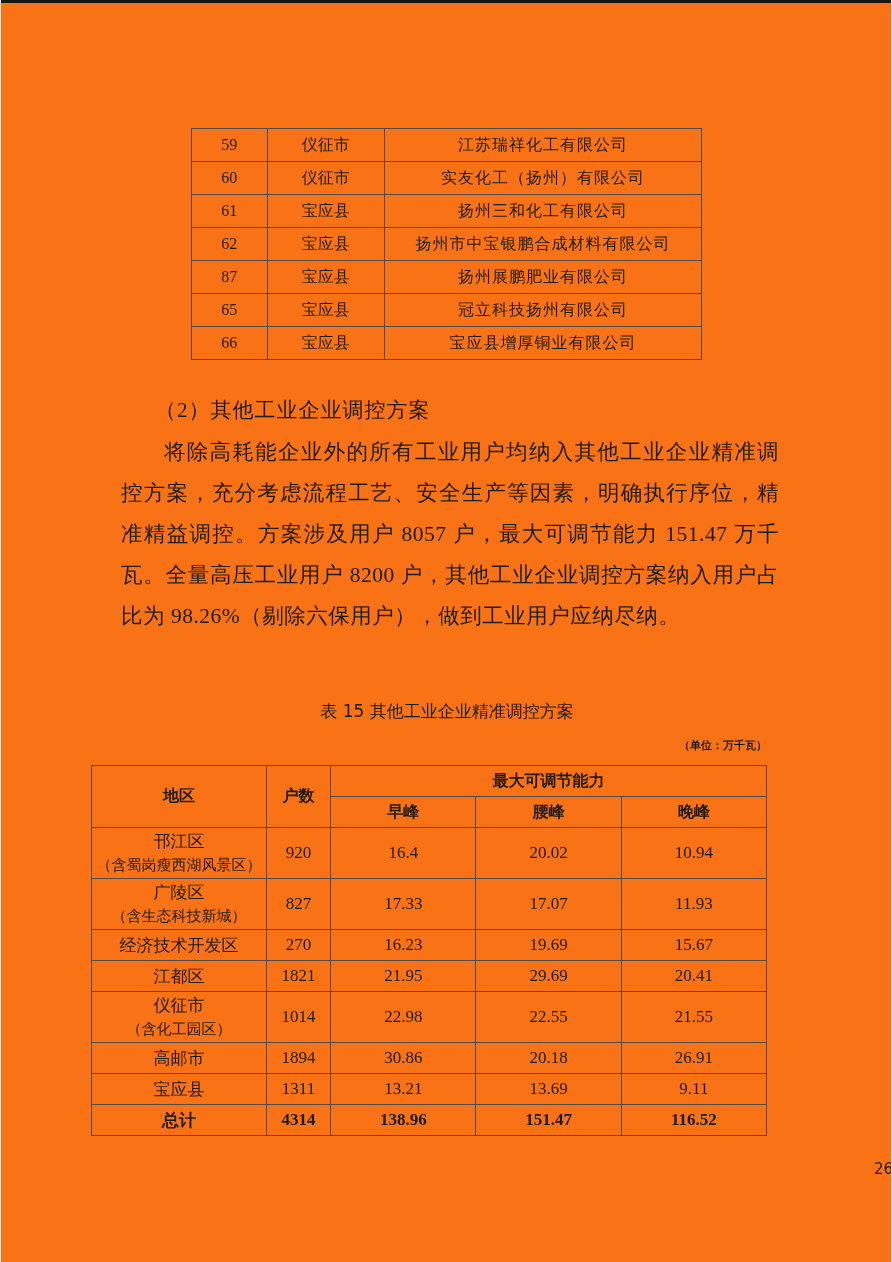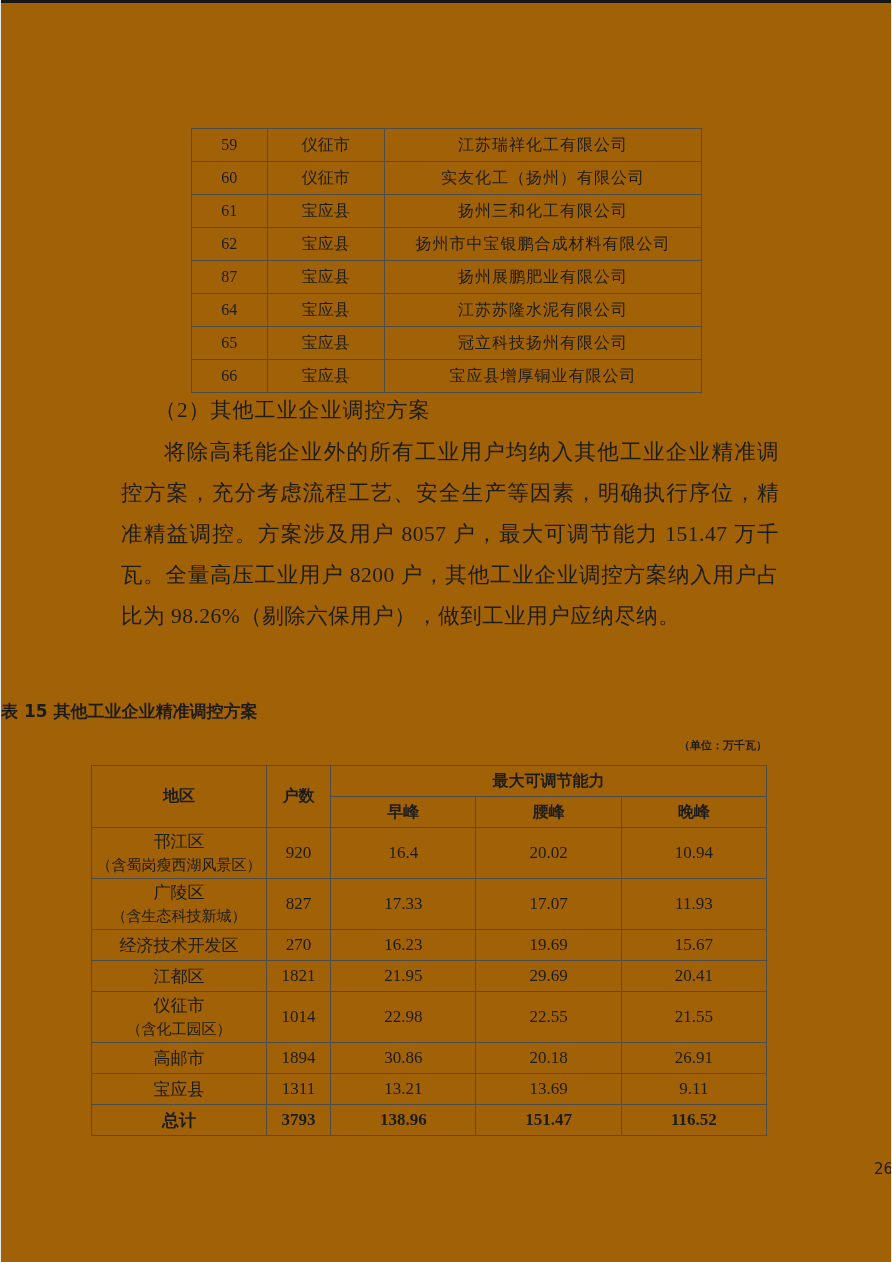--- a/index.html
+++ b/index.html
@@ -1,19 +1,19 @@
 <!DOCTYPE html>
 <html><head>
 <meta charset="utf-8">
 <style>
   html,body{margin:0;padding:0;background:#ffffff;}
   #page{
     position:relative;
     width:892px;height:1262px;
-    background:#a16207;
+    background:#f97316;
     font-family:"Liberation Serif","DejaVu Serif",serif;
     color:#1c1c1c;
     overflow:hidden;
     box-sizing:border-box;
     border-left:1px solid #e8e8e8;
     border-right:1px solid #e8e8e8;
   }
   #top-rule{
     position:absolute;top:0;left:0;width:892px;height:3px;background:#161616;
   }
@@ -48,23 +48,23 @@
     line-height:41px;
     text-align:justify;
     text-justify:inter-ideograph;
     text-indent:2em;
     letter-spacing:0.5px;
   }
 
   
   #table15-caption{
     position:absolute;left:0;top:700px;width:892px;
-    text-align:left;
+    text-align:center;
     font-family:"DejaVu Sans","Liberation Sans",sans-serif;
-    font-weight:bold;
+    font-weight:normal;
     font-size:17px;
   }
   #table15-unit{
     position:absolute;left:90px;top:738px;width:676px;
     text-align:right;
     font-family:"DejaVu Sans","Liberation Sans",sans-serif;
     font-weight:bold;
     font-size:11px;
   }
   #table15{
@@ -123,25 +123,20 @@
       </tr>
       <tr>
         <td class="c-no">62</td>
         <td class="c-region">宝应县</td>
         <td class="c-company">扬州市中宝银鹏合成材料有限公司</td>
       </tr>
       <tr>
         <td class="c-no">87</td>
         <td class="c-region">宝应县</td>
         <td class="c-company">扬州展鹏肥业有限公司</td>
-      </tr>
-      <tr>
-        <td class="c-no">64</td>
-        <td class="c-region">宝应县</td>
-        <td class="c-company">江苏苏隆水泥有限公司</td>
       </tr>
       <tr>
         <td class="c-no">65</td>
         <td class="c-region">宝应县</td>
         <td class="c-company">冠立科技扬州有限公司</td>
       </tr>
       <tr>
         <td class="c-no">66</td>
         <td class="c-region">宝应县</td>
         <td class="c-company">宝应县增厚铜业有限公司</td>
@@ -222,21 +217,21 @@
       </tr>
       <tr>
         <td>宝应县</td>
         <td class="num">1311</td>
         <td class="num">13.21</td>
         <td class="num">13.69</td>
         <td class="num">9.11</td>
       </tr>
       <tr class="total-row">
         <td>总计</td>
-        <td class="num">3793</td>
+        <td class="num">4314</td>
         <td class="num">138.96</td>
         <td class="num">151.47</td>
         <td class="num">116.52</td>
       </tr>
     </tbody>
   </table>
 
   <div id="page-number">26</div>
 </div>
 

